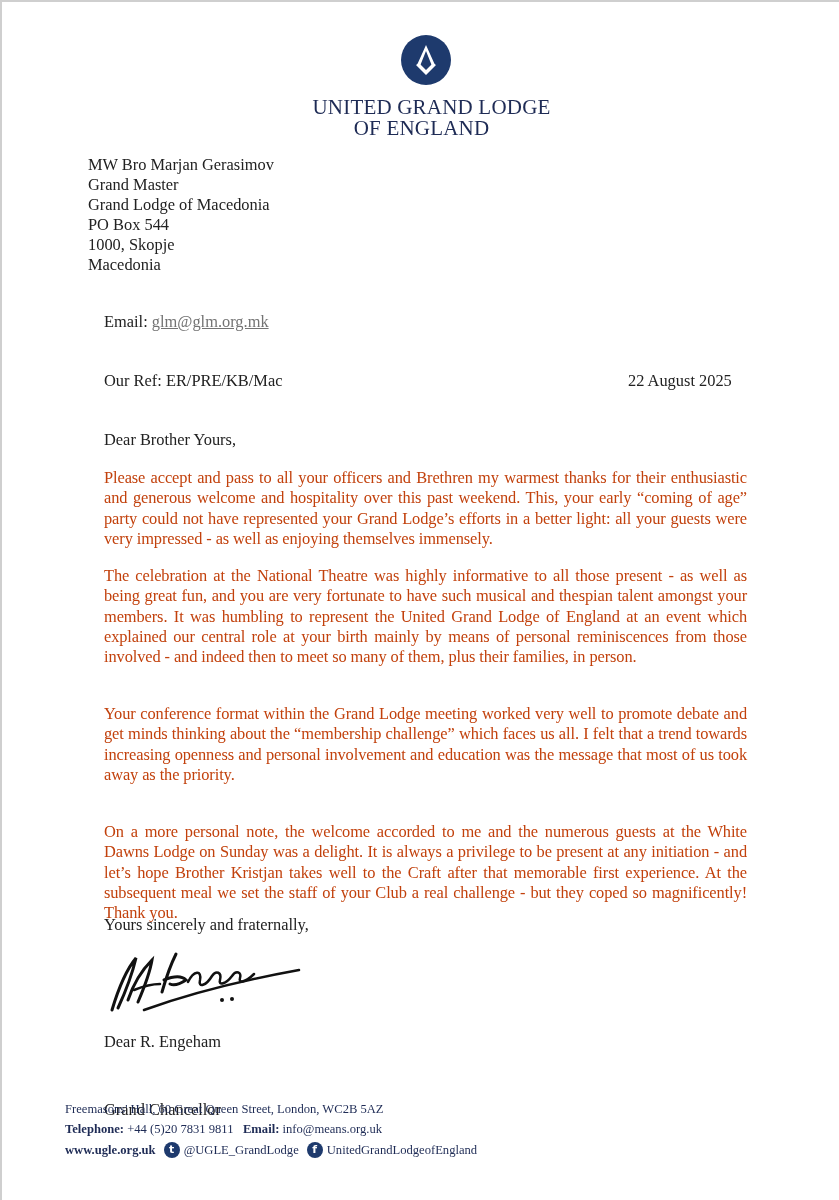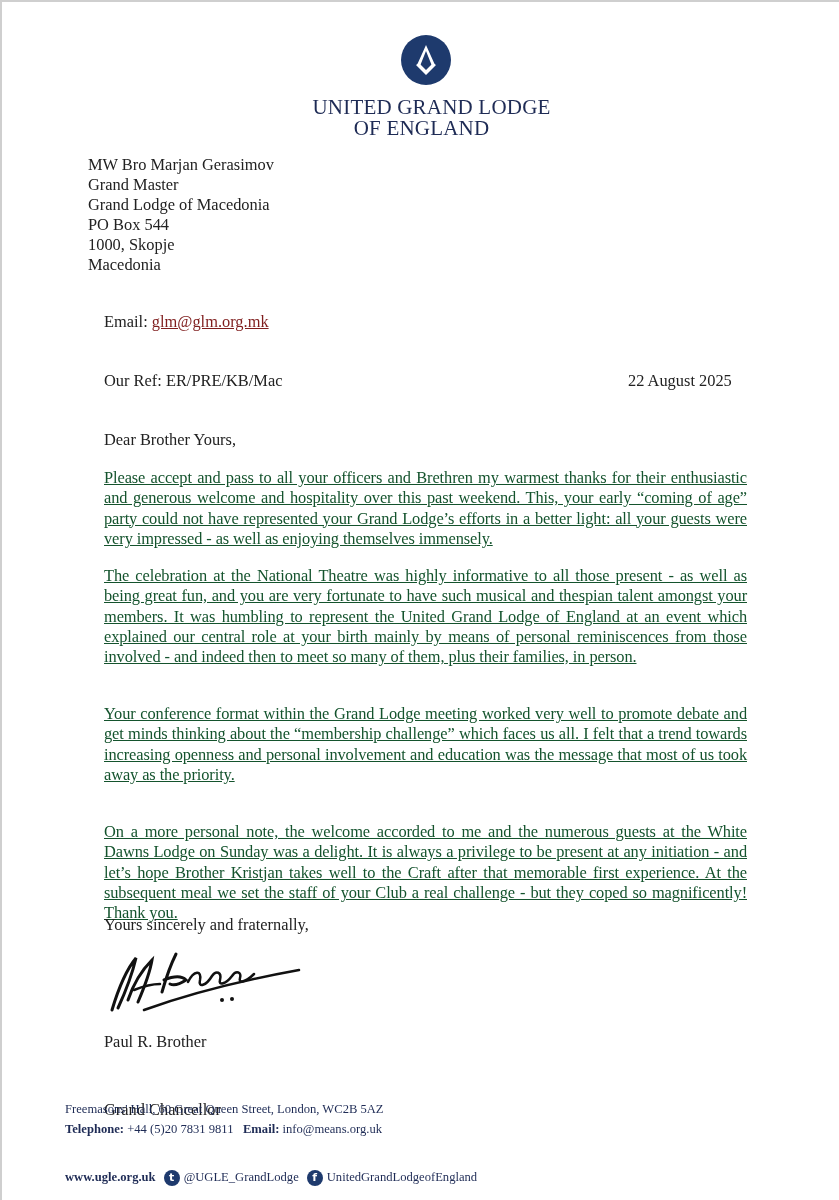--- a/index.html
+++ b/index.html
@@ -20,49 +20,49 @@
   .org-line2 { top: 116px; font-size: 21px; left: 2px; }
 
   .text {
     position: absolute; font-family: "Liberation Serif", serif;
     font-size: 16.4px; line-height: 20px; color: #222;
   }
   .address { left: 88px; top: 155px; }
   .address div { height: 20px; white-space: nowrap; }
 
   .email-line { left: 104px; top: 312px; }
-  .email-link { color: #7f1d1d; text-decoration: underline; }
+  .email-link { color: #737373; text-decoration: underline; }
 
   .ref-line { left: 104px; top: 371px; }
   .date-line { left: 628px; top: 371px; }
 
   .salutation { left: 104px; top: 430px; }
 
   .para {
     position: absolute; left: 104px; width: 643px;
     font-family: "Liberation Serif", serif; font-size: 16.4px; line-height: 20.3px;
-    color: #14532d; text-align: justify; letter-spacing: -0.1px; text-decoration: underline;
+    color: #c2410c; text-align: justify; letter-spacing: -0.1px;
   }
   .p1 { top: 468px; }
   .p2 { top: 566px; }
   .p3 { top: 704px; }
   .p4 { top: 822px; }
 
   .closing { left: 104px; top: 915px; }
   .signature { position: absolute; left: 104px; top: 940px; width: 200px; height: 78px; }
   .signer-name { left: 104px; top: 1032px; }
   .signer-title { left: 104px; top: 1052px; margin-top: 48px; }
 
   .footer {
     position: absolute; left: 65px; font-family: "Liberation Serif", serif;
     font-size: 12.6px; color: #1e2b55; white-space: nowrap;
   }
   .f1 { top: 1102px; }
   .f2 { top: 1122px; }
-  .f3 { top: 1142px; display: flex; align-items: flex-start; margin-top: 28px; }
+  .f3 { top: 1142px; display: flex; align-items: center; }
   .f-bold { font-weight: bold; }
   .f3 .social-icon {
     display: inline-block; width: 16px; height: 16px; border-radius: 50%;
     background: #1e3a6d; color: #fff; font-size: 11px; line-height: 16px;
     text-align: center; font-family: "DejaVu Sans", sans-serif; font-weight: bold;
     margin: 0 4px 0 8px;
   }
 </style>
 </head>
 <body>
@@ -107,21 +107,21 @@
   <path d="M8 70 C14 50 22 30 32 18 C28 35 20 55 14 68" stroke="#111" stroke-width="3" fill="none" stroke-linecap="round"></path>
   <path d="M24 60 C30 42 40 28 48 20 C46 32 40 48 34 62" stroke="#111" stroke-width="3" fill="none" stroke-linecap="round"></path>
   <path d="M30 50 C40 46 48 44 56 44" stroke="#111" stroke-width="2.5" fill="none" stroke-linecap="round"></path>
   <path d="M58 52 C62 38 66 26 72 14 M60 40 C70 36 78 36 82 40 C76 44 70 46 66 44" stroke="#111" stroke-width="3" fill="none" stroke-linecap="round"></path>
   <path d="M84 42 C90 30 98 30 96 40 C94 48 102 46 108 36 C112 30 118 32 116 40 C114 46 122 44 128 36 C132 30 138 32 136 38 C134 44 142 42 150 34" stroke="#111" stroke-width="2.5" fill="none" stroke-linecap="round"></path>
   <path d="M40 70 C90 52 140 40 195 30" stroke="#111" stroke-width="2.5" fill="none" stroke-linecap="round"></path>
   <circle cx="118" cy="60" r="2" fill="#111"></circle>
   <circle cx="128" cy="59" r="2" fill="#111"></circle>
 </svg>
 
-<div class="text signer-name">Paul R. Brother</div>
+<div class="text signer-name">Dear R. Engeham</div>
 <div class="text signer-title">Grand Chancellor</div>
 
 <div class="footer f1">Freemasons' Hall, 60 Great Queen Street, London, WC2B 5AZ</div>
 <div class="footer f2">
   <span class="f-bold">Telephone:</span><span> +44 (5)20 7831 9811</span>&nbsp;&nbsp;&nbsp;<span class="f-bold">Email:</span><span> info@means.org.uk</span>
 </div>
 <div class="footer f3">
   <span class="f-bold">www.ugle.org.uk</span>
   <span class="social-icon">t</span>
   <span>@UGLE_GrandLodge</span>

